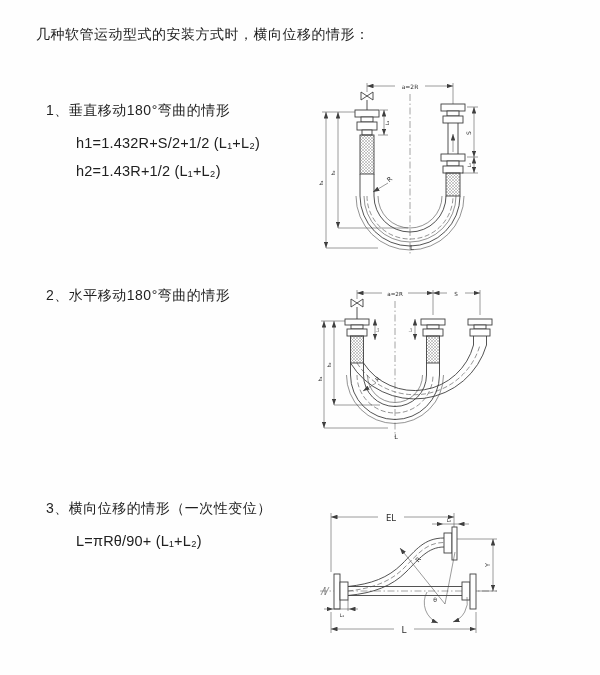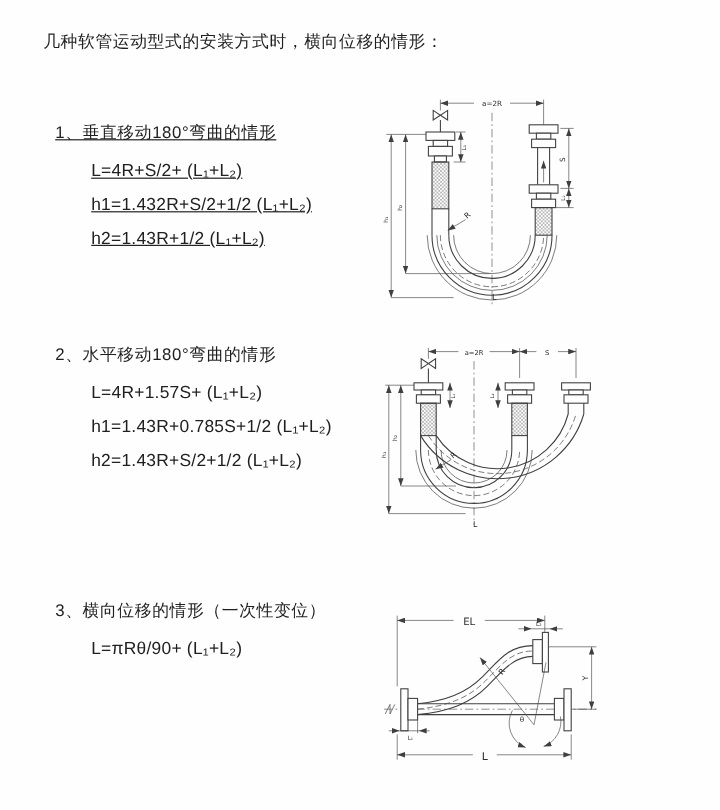--- a/index.html
+++ b/index.html
@@ -6,21 +6,21 @@
   body{
     width:600px;height:675px;position:relative;background:#fefefe;
     font-family:"Liberation Sans","DejaVu Sans",sans-serif;color:#232323;
     overflow:hidden;
   }
   .page-title{
     position:absolute;left:36px;top:26px;font-size:14px;letter-spacing:0.5px;
     color:#1e1e1e;font-weight:500;
   }
   .section{position:absolute;}
-  .sec1{left:46px;top:102px;text-decoration:underline;}
+  .sec1{left:46px;top:102px;}
   .sec2{left:46px;top:287px;}
   .sec3{left:46px;top:500px;}
   .sec-heading{font-size:14px;letter-spacing:0.5px;color:#1f1f1f;font-weight:500;}
   .formulas{margin-top:9px;padding-left:30px;}
   .formula{font-size:14.5px;line-height:28px;letter-spacing:0.2px;color:#202020;white-space:nowrap;}
   .diagram{position:absolute;}
   .d1{left:318px;top:78px;}
   .d2{left:318px;top:287px;}
   .d3{left:316px;top:504px;}
   svg{display:block;}
@@ -33,33 +33,27 @@
   svg text{fill:#2c2c2c;font-family:"DejaVu Sans","Liberation Sans",sans-serif;}
 </style>
 </head>
 <body>
 
 <div class="page-title">几种软管运动型式的安装方式时，横向位移的情形：</div>
 
 <div class="section sec1">
   <div class="sec-heading">1、垂直移动180°弯曲的情形</div>
   <div class="formulas">
-    <div class="formula">L=4R+S/2+ (L₁+L₂)</div>
     <div class="formula">h1=1.432R+S/2+1/2 (L₁+L₂)</div>
     <div class="formula">h2=1.43R+1/2 (L₁+L₂)</div>
   </div>
 </div>
 
 <div class="section sec2">
   <div class="sec-heading">2、水平移动180°弯曲的情形</div>
-  <div class="formulas">
-    <div class="formula">L=4R+1.57S+ (L₁+L₂)</div>
-    <div class="formula">h1=1.43R+0.785S+1/2 (L₁+L₂)</div>
-    <div class="formula">h2=1.43R+S/2+1/2 (L₁+L₂)</div>
-  </div>
 </div>
 
 <div class="section sec3">
   <div class="sec-heading">3、横向位移的情形（一次性变位）</div>
   <div class="formulas">
     <div class="formula">L=πRθ/90+ (L₁+L₂)</div>
   </div>
 </div>
 
 <div class="diagram d1">

